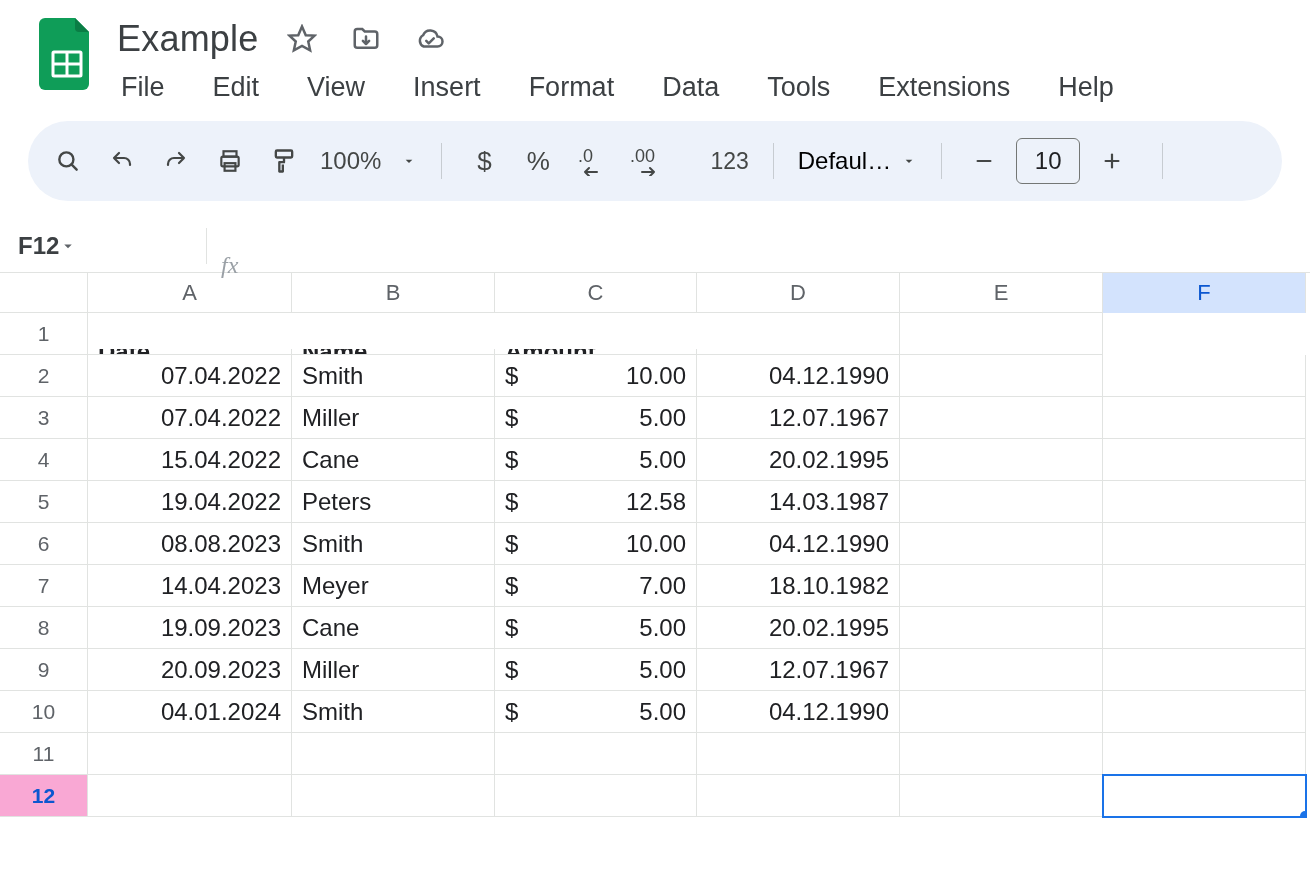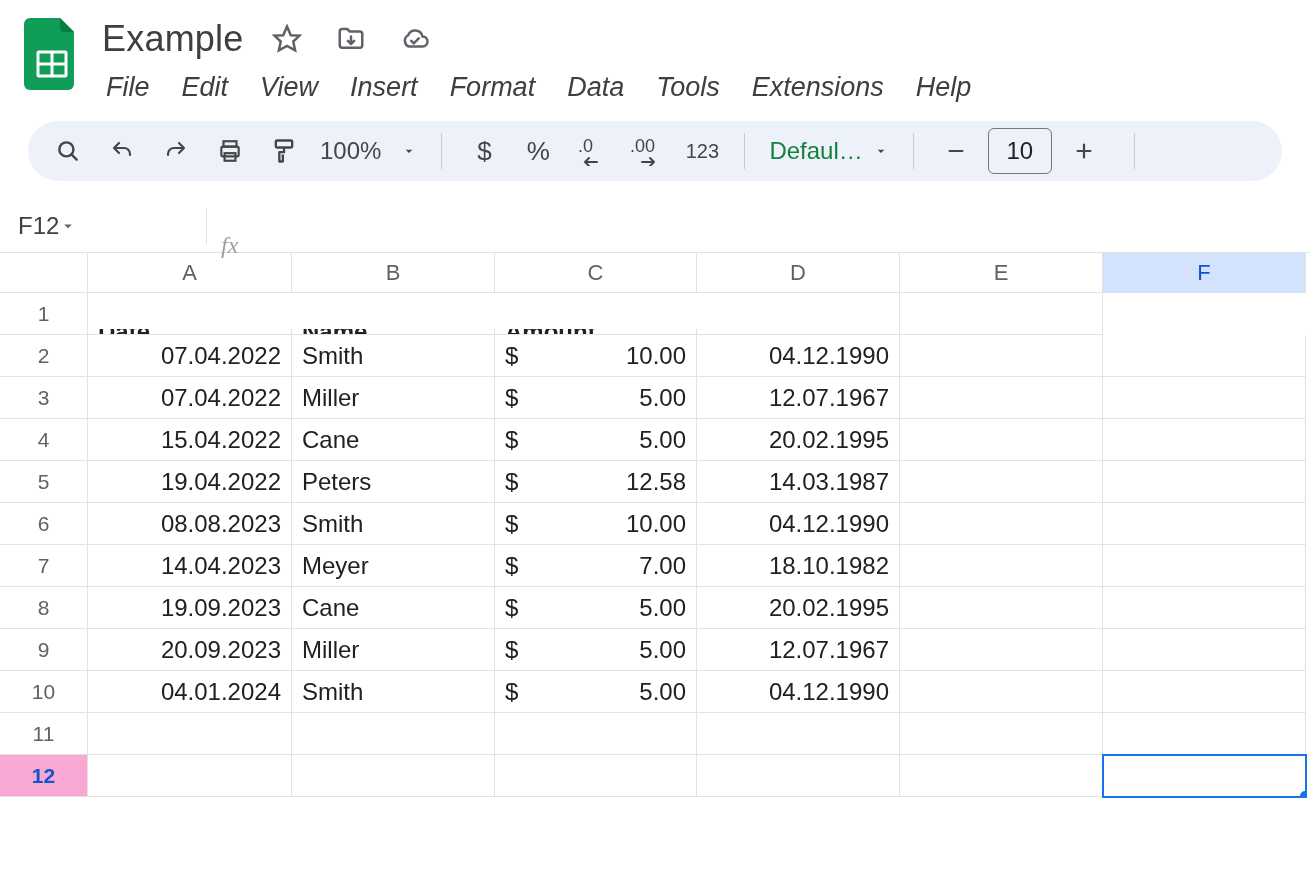--- a/index.html
+++ b/index.html
@@ -1,46 +1,46 @@
 <!DOCTYPE html>
 <html><head>
 <meta charset="utf-8">
 <style>
   * { box-sizing: border-box; }
   html,body { margin:0; padding:0; font-family: Arial, Helvetica, sans-serif; background:#fff; color:#202124; }
   body { width:1310px; height:876px; overflow:hidden; }
 
   
-  .header { display:flex; align-items:flex-start; padding:18px 22px 6px 24px; gap:22px; }
+  .header { display:flex; align-items:flex-start; padding:18px 22px 6px 39px; gap:22px; }
   .logo { width:56px; height:72px; position:relative; flex-shrink:0; }
   .logo svg { width:56px; height:72px; }
   .title-area { display:flex; flex-direction:column; gap:6px; }
   .title-row { display:flex; align-items:center; gap:26px; }
   .doc-title { font-size:36px; letter-spacing:0.2px; color:#3c4043; }
   .title-icons { display:flex; align-items:center; gap:28px; }
   .ico-btn { display:flex; align-items:center; justify-content:center; width:36px; height:36px; color:#5f6368; }
-  .menu-row { display:flex; align-items:center; gap:24px; padding-top:4px;font-style:italic; }
+  .menu-row { display:flex; align-items:center; gap:40px; padding-top:4px; }
   .menu-item { font-size:27px; color:#3c4043; cursor:pointer; border-radius:4px; padding:2px 4px; }
 
   
   .toolbar-wrap { padding:10px 28px 18px 28px; }
-  .toolbar { display:flex; align-items:center; background:#edf2fa; border-radius:999px; height:60px; padding:0 22px; gap:18px; }
+  .toolbar { display:flex; align-items:center; background:#edf2fa; border-radius:999px; height:80px; padding:0 22px; gap:18px; }
   .tb-sep { width:1px; height:36px; background:#c7ccd1; margin:0 6px; }
   .tb-btn { display:flex; align-items:center; justify-content:center; min-width:36px; height:40px; color:#444746; cursor:pointer; border-radius:6px; }
   .tb-text { font-size:24px; color:#444746; display:flex; align-items:center; gap:10px; }
   .tb-dd { display:flex; align-items:center; }
   .tb-caret { margin-left:10px; }
-  .font-name { max-width:120px; white-space:nowrap; overflow:hidden; text-overflow:ellipsis; font-size:24px; color:#15803d;}
+  .font-name { max-width:120px; white-space:nowrap; overflow:hidden; text-overflow:ellipsis; font-size:24px; color:#000000;}
   .font-size-box { display:flex; align-items:center; gap:14px; }
   .fs-input { width:64px; height:46px; border:1.5px solid #747775; border-radius:6px; text-align:center; font-size:24px; color:#202124; background:#edf2fa;}
   .right-sep { width:1px; height:36px; background:#c7ccd1; margin:0 4px 0 14px; }
 
   
   .fx-row { display:flex; align-items:center; height:54px; border-bottom:1px solid #e1e3e1; padding-left:12px; }
-  .name-box { display:flex; align-items:center; width:190px; padding-left:6px;}
+  .name-box { display:flex; align-items:center; width:190px; padding-left:6px;font-weight:bold;}
   .name-text { font-size:24px; color:#3c4043; }
   .name-caret { color:#5f6368; }
   .fx-sep { width:1px; height:36px; background:#e1e3e1; margin:0 14px 0 4px; }
   .fx-label { font-family: 'Times New Roman', serif; font-style:italic; color:#9aa0a6; font-size:24px;margin-top:40px; }
 
   
   .grid { display:flex; flex-direction:column; }
   .col-headers { display:flex; height:40px; }
   .corner { width:88px; border-right:1px solid #e1e3e1; border-bottom:1px solid #e1e3e1; flex-shrink:0; }
   .col-h { display:flex; align-items:center; justify-content:center; font-size:22px; color:#5f6368; border-right:1px solid #e1e3e1; border-bottom:1px solid #e1e3e1; flex-shrink:0; position:relative;}
@@ -155,21 +155,21 @@
           <text x="3" y="16" font-size="18" fill="#444746" font-family="Arial">.0</text>
           <path d="M10 26 H22 M14 22l-4 4 4 4" fill="none" stroke="#444746" stroke-width="2" stroke-linecap="round" stroke-linejoin="round"></path>
         </svg>
     </span>
     <span class="tb-btn">
       <svg width="38" height="30" viewBox="0 0 38 30">
           <text x="2" y="16" font-size="18" fill="#444746" font-family="Arial">.00</text>
           <path d="M14 26 H26 M22 22l4 4-4 4" fill="none" stroke="#444746" stroke-width="2" stroke-linecap="round" stroke-linejoin="round"></path>
         </svg>
     </span>
-    <span class="tb-btn tb-text" style="font-size:20px;">123</span>
+    <span class="tb-btn tb-text" style="font-size:23px;margin-left:26px;">123</span>
     <span class="tb-sep"></span>
     <span class="tb-dd">
       <span class="font-name">Defaul…</span>
       <svg class="tb-caret" width="16" height="16" viewBox="0 0 24 24" fill="#444746">
           <path d="M7 10l5 5 5-5z"></path>
         </svg>
     </span>
     <span class="tb-sep"></span>
     <div class="font-size-box">
       <span class="tb-btn">

